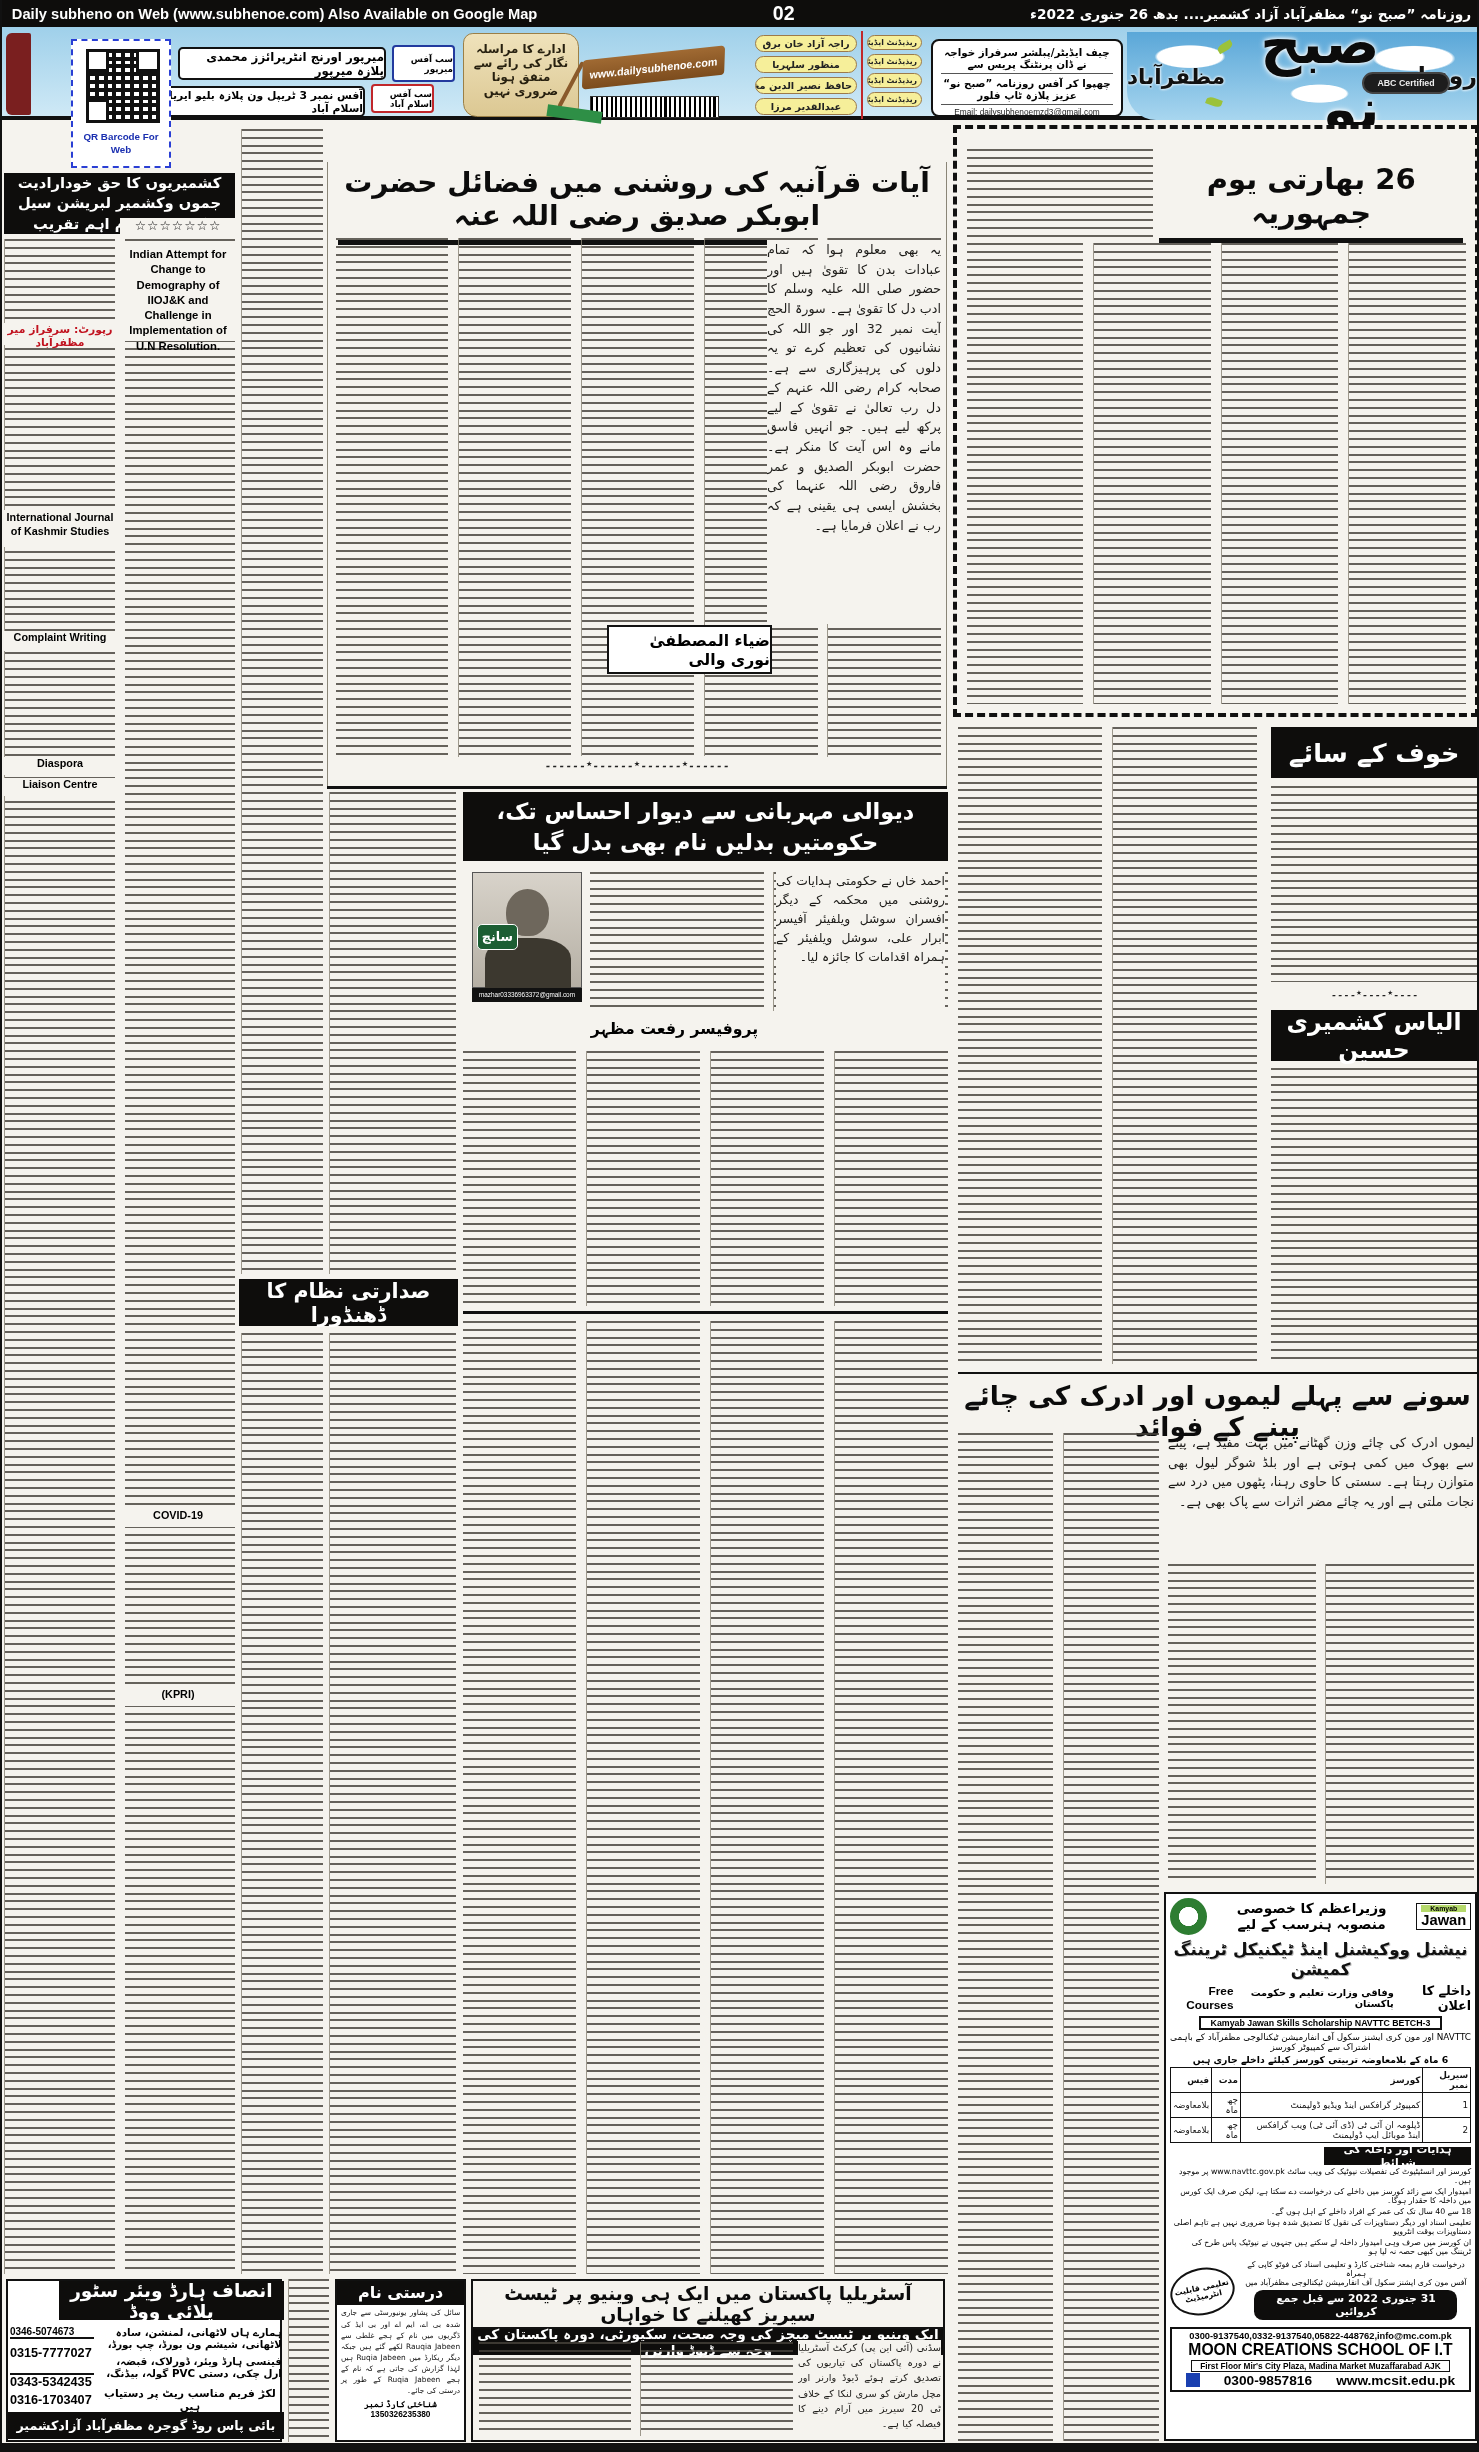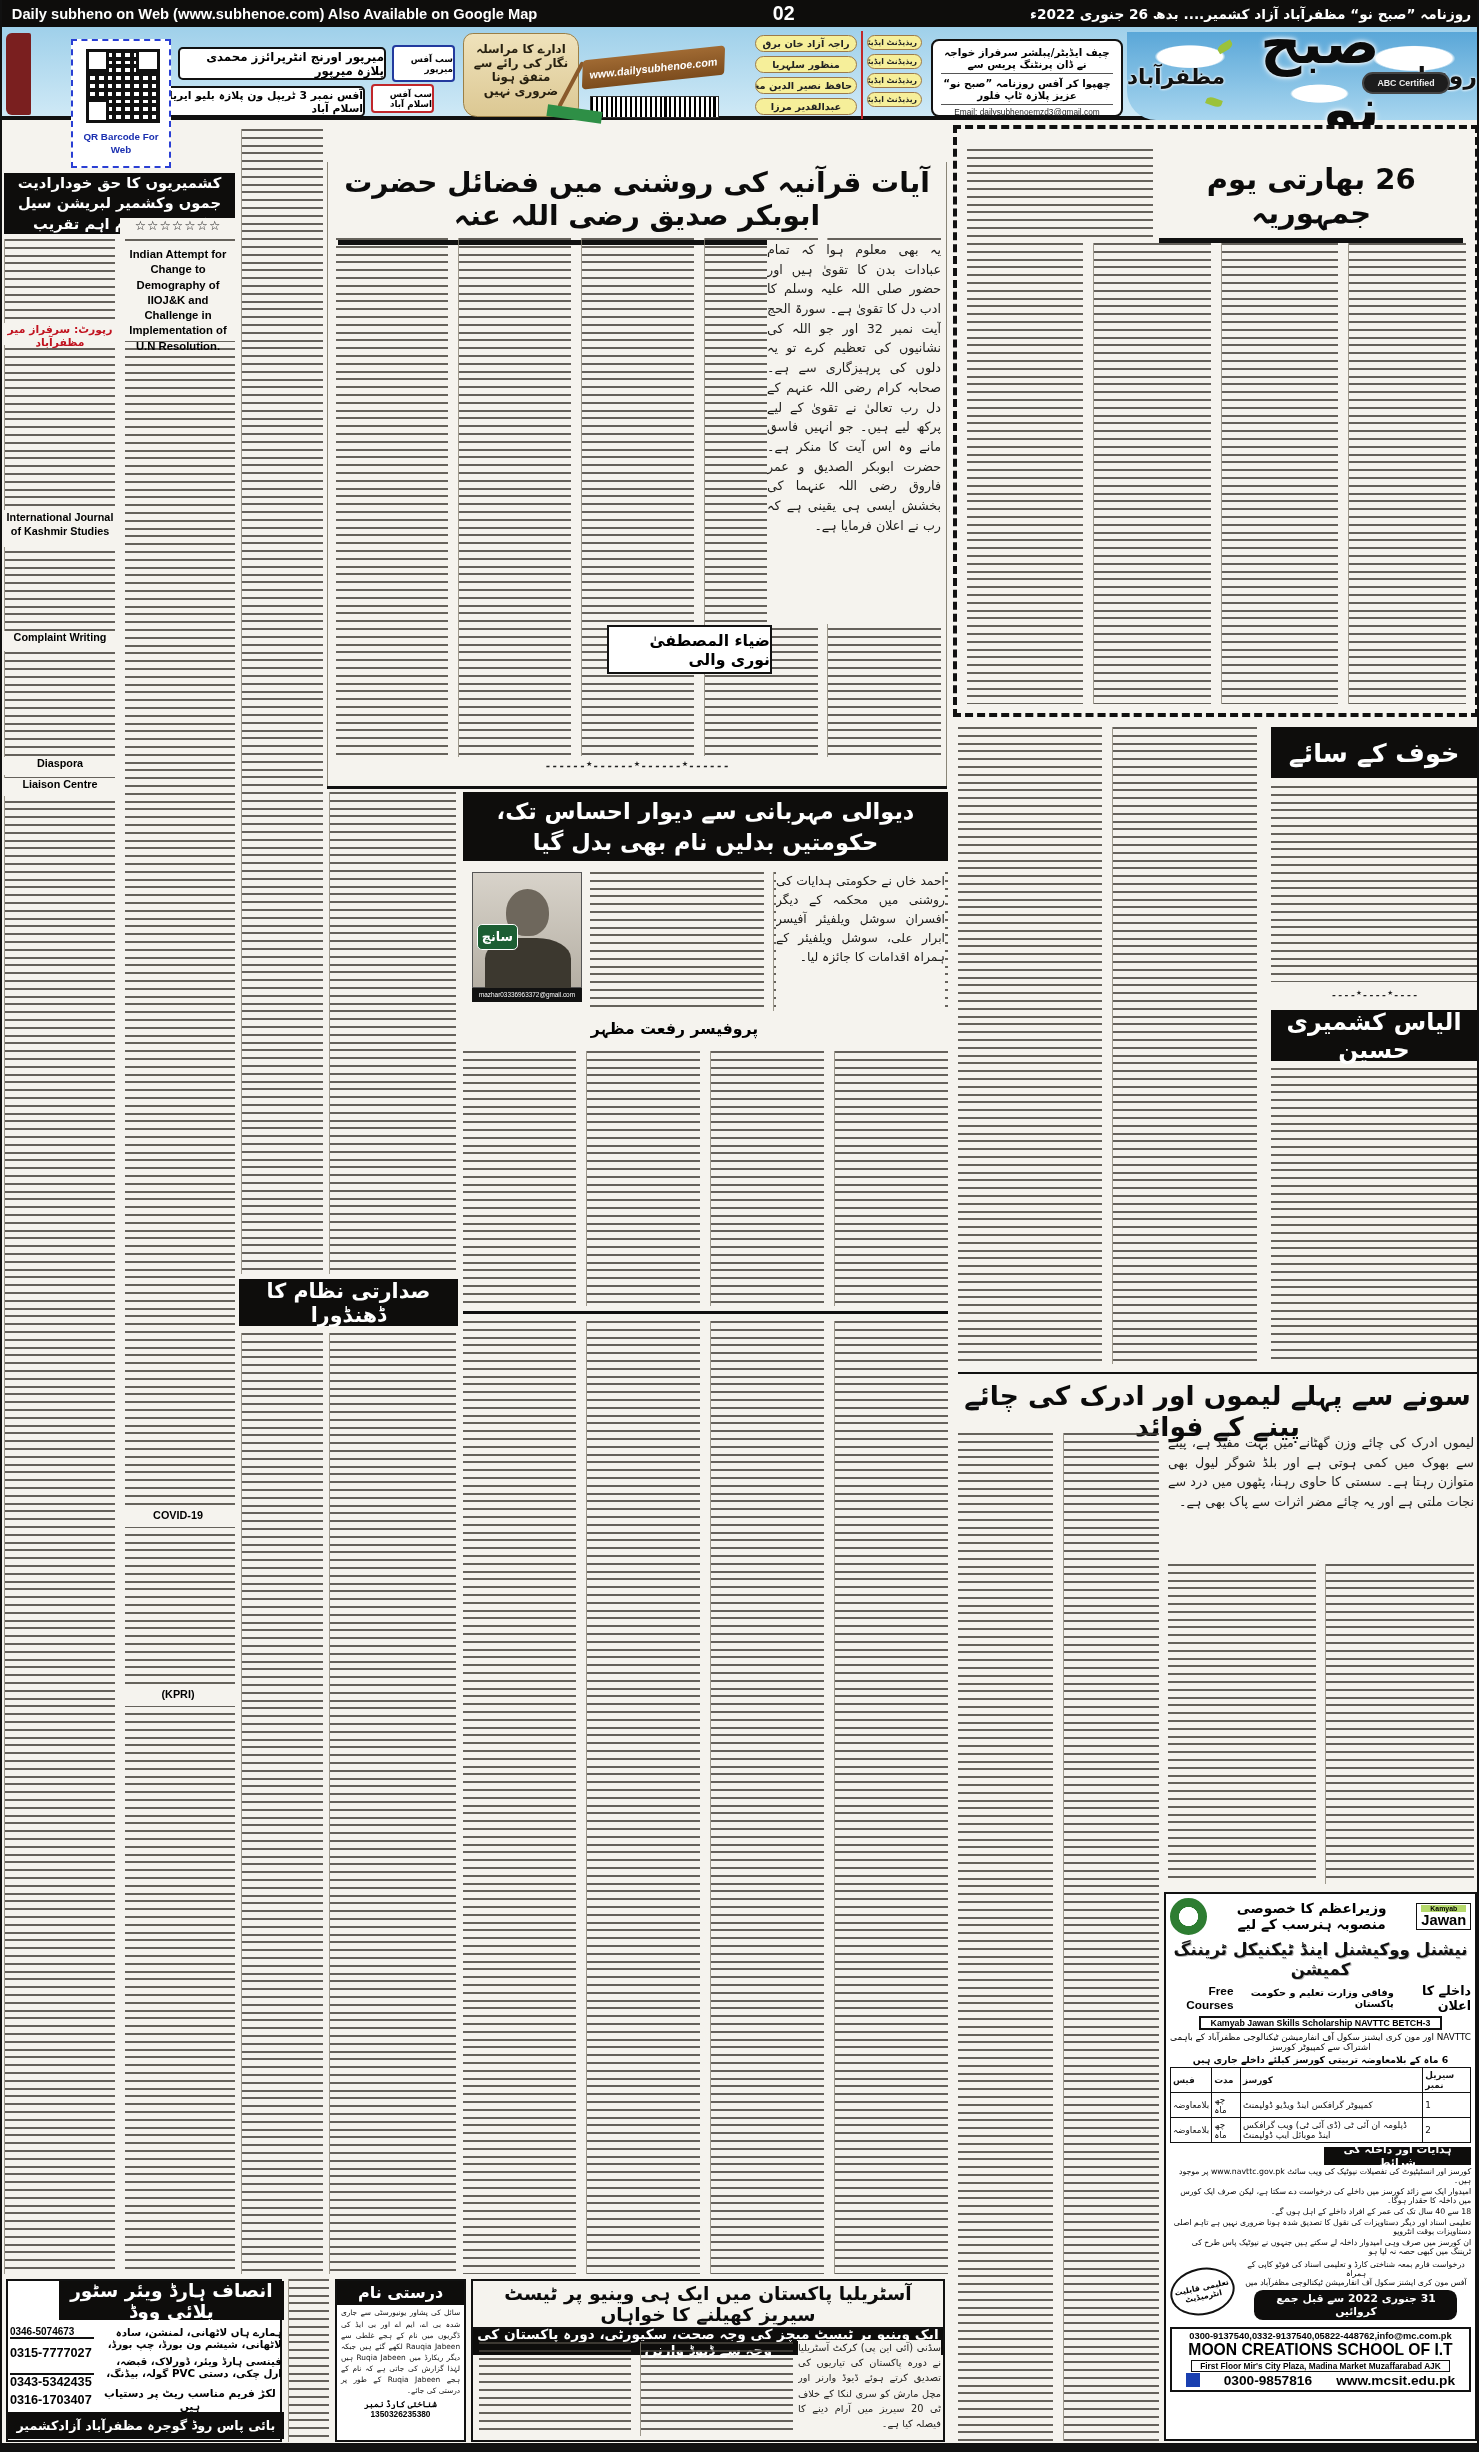--- a/index.html
+++ b/index.html
@@ -22,21 +22,21 @@
   .ovl{background:#f5f3ee;}
   .boxed{border:2px solid #111;background:#fff;}
   .qr{background:
       repeating-linear-gradient(0deg,#111 0 3.9px,transparent 3.9px 7.8px),
       repeating-linear-gradient(90deg,#111 0 3.9px,#fff 3.9px 8.8px);}
   .finder{position:absolute;width:17.6px;height:17.6px;border:3.9px solid #111;background:#fff;}
   .barcode{background:repeating-linear-gradient(90deg,#000 0 2px,#fff 2px 4.9px);border:1px solid #333;}
   .stamp{border:2.9px solid #111;border-radius:50%;display:flex;align-items:center;justify-content:center;
          text-align:center;font-weight:700;background:#fff;transform:rotate(-12deg);}
   table.navttc{width:100%;border-collapse:collapse;direction:rtl;font-size:8.8px;}
-  table.navttc th,table.navttc td{border:1px solid #111;padding:2px;text-align:left;color:#111;}
+  table.navttc th,table.navttc td{border:1px solid #111;padding:2px;text-align:right;color:#111;}
   .cloudsky{background:
      radial-gradient(59px 19.6px at 18% 28%,#ffffff 55%,rgba(255,255,255,0) 60%),
      radial-gradient(49px 15.7px at 55% 70%,#ffffff 55%,rgba(255,255,255,0) 60%),
      radial-gradient(69px 21.6px at 82% 30%,#ffffff 55%,rgba(255,255,255,0) 60%),
      linear-gradient(180deg,#5aa7d8,#a8d6ef);}
 </style>
 </head>
 <body>
 
 <div class="page">

